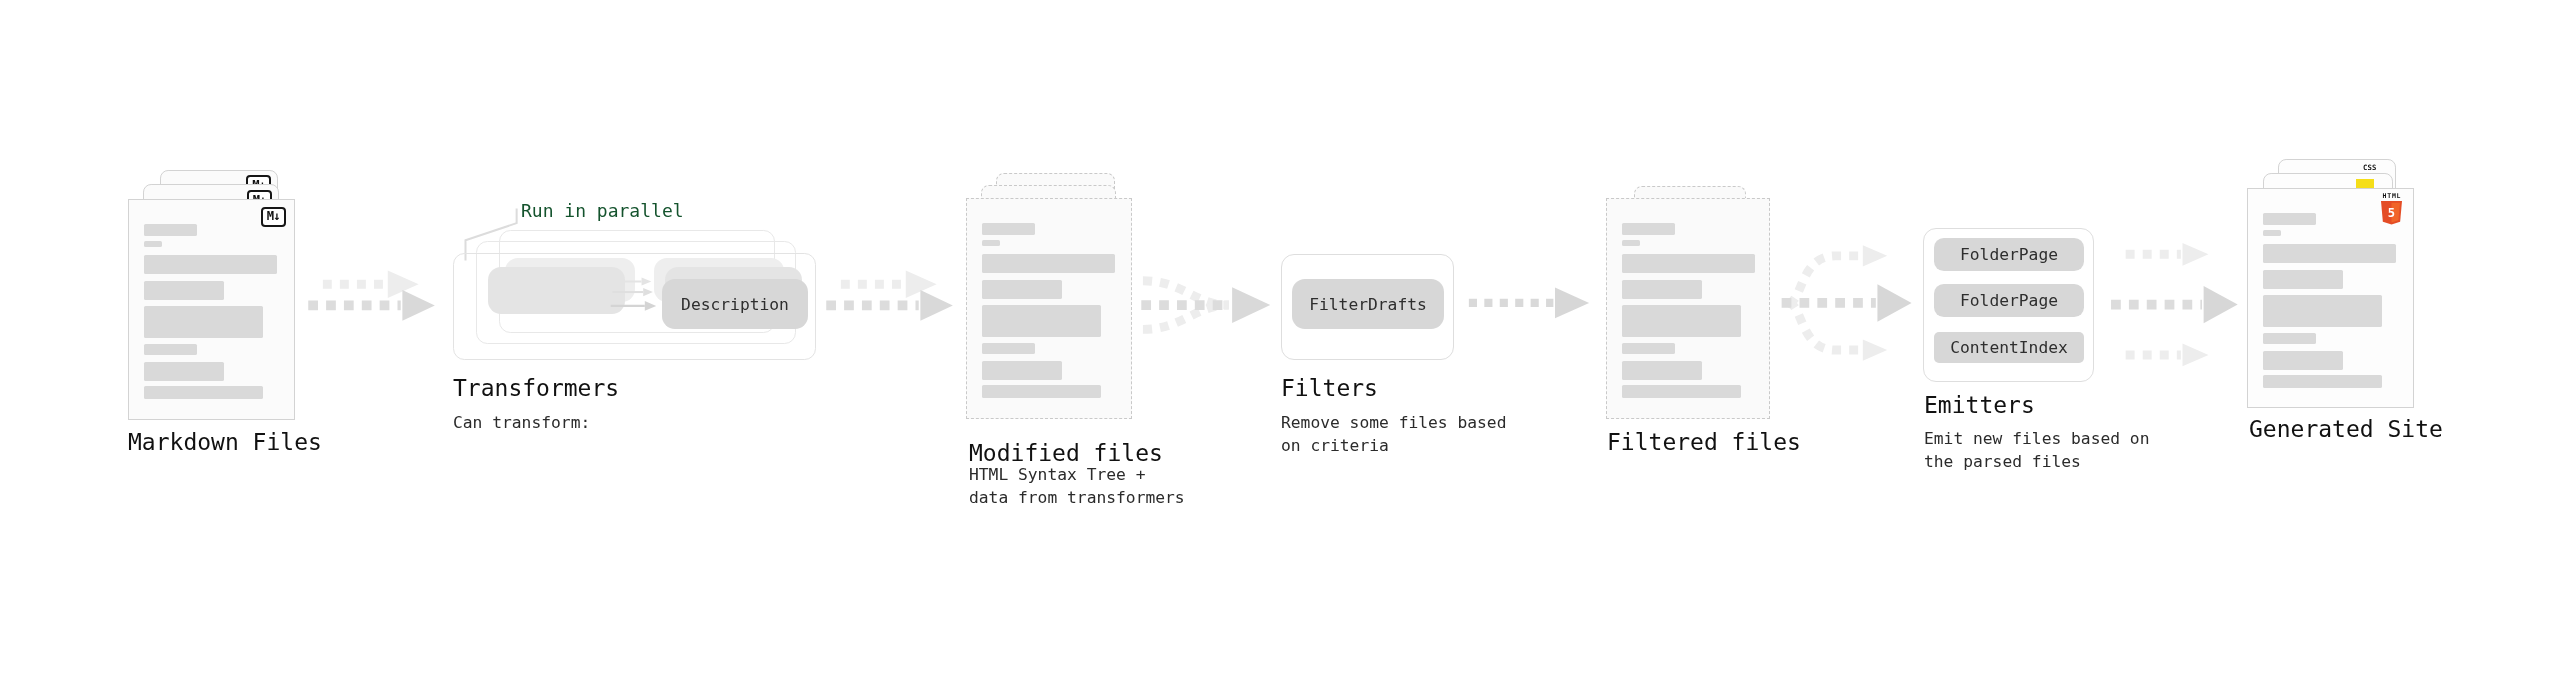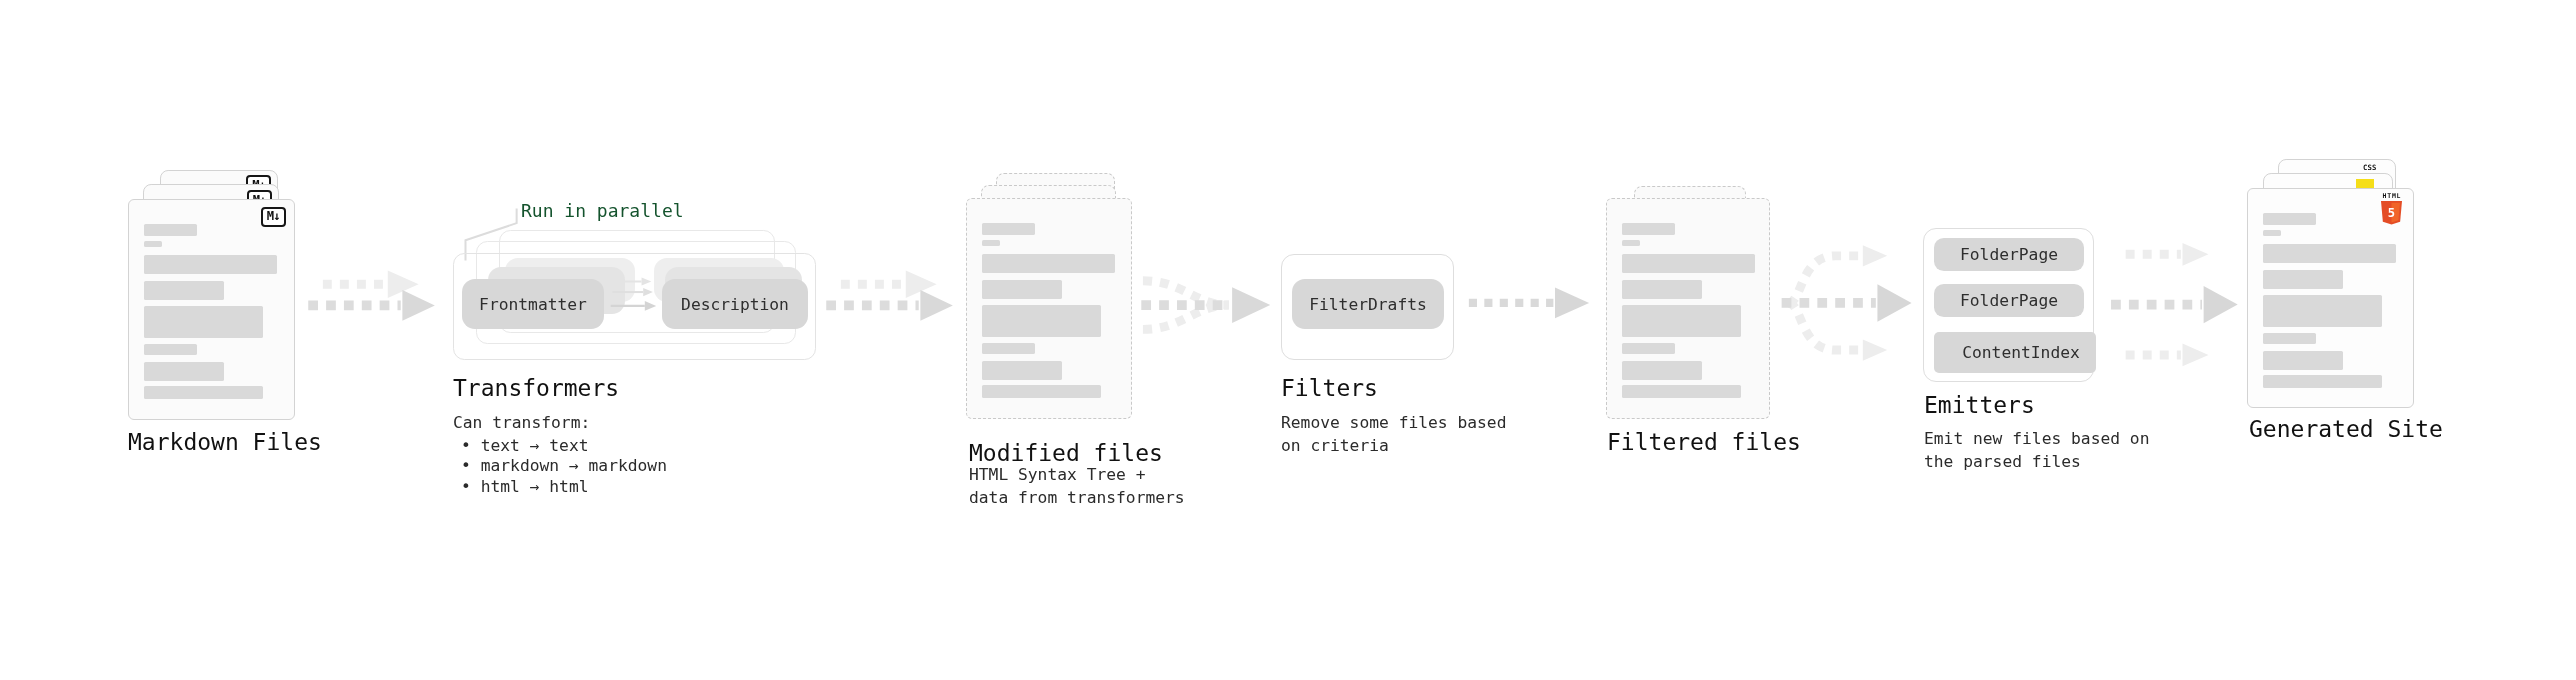--- a/index.html
+++ b/index.html
@@ -6,21 +6,21 @@
   .canvas {
     position:relative; width:2576px; height:681px; background:#ffffff;
     font-family:"DejaVu Sans Mono","Liberation Mono",monospace;
     overflow:hidden; color:#111;
   }
   .abs { position:absolute; }
 
   
   .file-card {
     position:absolute; background:#fbfbfb;
-    border:1.6px solid #d3d3d3; border-radius:6px; box-sizing:border-box;
+    border:1.6px solid #d3d3d3; border-radius:0; box-sizing:border-box;
   }
   .file-card.dashed { border-style:dashed; border-color:#c9c9c9; background:#fafafa; }
   .file-card.white { background:#fdfdfd; }
 
   .bar { position:absolute; left:14.6px; background:#d9d9d9; border-radius:1.6px; }
   .b1 { top:23.6px;  width:53px;  height:12.2px; }
   .b2 { top:41px;  width:18.7px;  height:5.7px;  }
   .b3 { top:55px;  width:133px; height:18.7px; }
   .b4 { top:81px; width:80px;  height:18.7px; }
   .b5 { top:106px; width:119px; height:32px; }
@@ -118,34 +118,26 @@
 
   <svg style="left:609px; top:275px;" width="57" height="39" viewBox="0 0 70 48">
     <line x1="6" y1="8" x2="40" y2="8" stroke="#e4e4e4" stroke-width="2.5"></line>
       <polygon points="40,3 40,13 52,8" fill="#e4e4e4"></polygon>
     <line x1="4" y1="21" x2="42" y2="21" stroke="#dfdfdf" stroke-width="2.5"></line>
       <polygon points="42,16 42,26 54,21" fill="#dfdfdf"></polygon>
     <line x1="2" y1="38" x2="44" y2="38" stroke="#d4d4d4" stroke-width="2.5"></line>
       <polygon points="44,32 44,44 58,38" fill="#d4d4d4"></polygon>
   </svg>
 
-  <div class="pill" style="left:462px; top:279px; width:142px; height:50px;">
-    <span>Frontmatter</span>
-  </div>
   <div class="pill" style="left:662px; top:279px; width:146px; height:50px;">
     <span>Description</span>
   </div>
 
   <div class="section-label" style="left:453px; top:375px;">Transformers</div>
   <div class="sub" style="left:453px; top:411px;">Can transform:</div>
-  <div class="bullets" style="left:453px; top:436px;">
-    <div class="bullet-row">text → text</div>
-    <div class="bullet-row">markdown → markdown</div>
-    <div class="bullet-row">html → html</div>
-  </div>
 
   <svg style="left:823px; top:264px;" width="142" height="69" viewBox="0 0 175 85">
     <line x1="22" y1="25" x2="102" y2="25" stroke="#ededed" stroke-width="11" stroke-dasharray="11 10"></line>
     <polygon points="102,8 102,42 140,25" fill="#ededed"></polygon>
     <line x1="4" y1="51" x2="118" y2="51" stroke="#dcdcdc" stroke-width="12" stroke-dasharray="12 10"></line>
     <polygon points="120,32 120,70 160,51" fill="#d9d9d9"></polygon>
   </svg>
 
   <div class="abs" style="left:966px; top:163px; width:179px; height:268px;">
     <div class="file-card dashed" style="left:30px; top:9.8px; width:119px; height:49px; border-radius:8.1px;"></div>
@@ -213,21 +205,21 @@
     <polygon points="120,57 120,103 162,80" fill="#d7d7d7"></polygon>
   </svg>
 
   <div class="panel" style="left:1923px; top:228px; width:171px; height:154px;"></div>
   <div class="pill" style="left:1934px; top:238px; width:150px; height:33px; border-radius:9.8px;">
     <span>FolderPage</span>
   </div>
   <div class="pill" style="left:1934px; top:284px; width:150px; height:33px; border-radius:9.8px;">
     <span>FolderPage</span>
   </div>
-  <div class="pill" style="left:1934px; top:332px; width:150px; height:41px; border-radius:5px;padding-left:12px;">
+  <div class="pill" style="left:1934px; top:332px; width:150px; height:31px; border-radius:5px;">
     <span>ContentIndex</span>
   </div>
   <div class="section-label" style="left:1924px; top:392px;">Emitters</div>
   <div class="sub" style="left:1924px; top:427px;">
     <div>Emit new files based on</div>
     <div>the parsed files</div>
   </div>
 
   <svg style="left:2111px; top:234px;" width="130" height="138" viewBox="0 0 160 170">
     <line x1="18" y1="25" x2="86" y2="25" stroke="#ededed" stroke-width="11" stroke-dasharray="11 10"></line>

